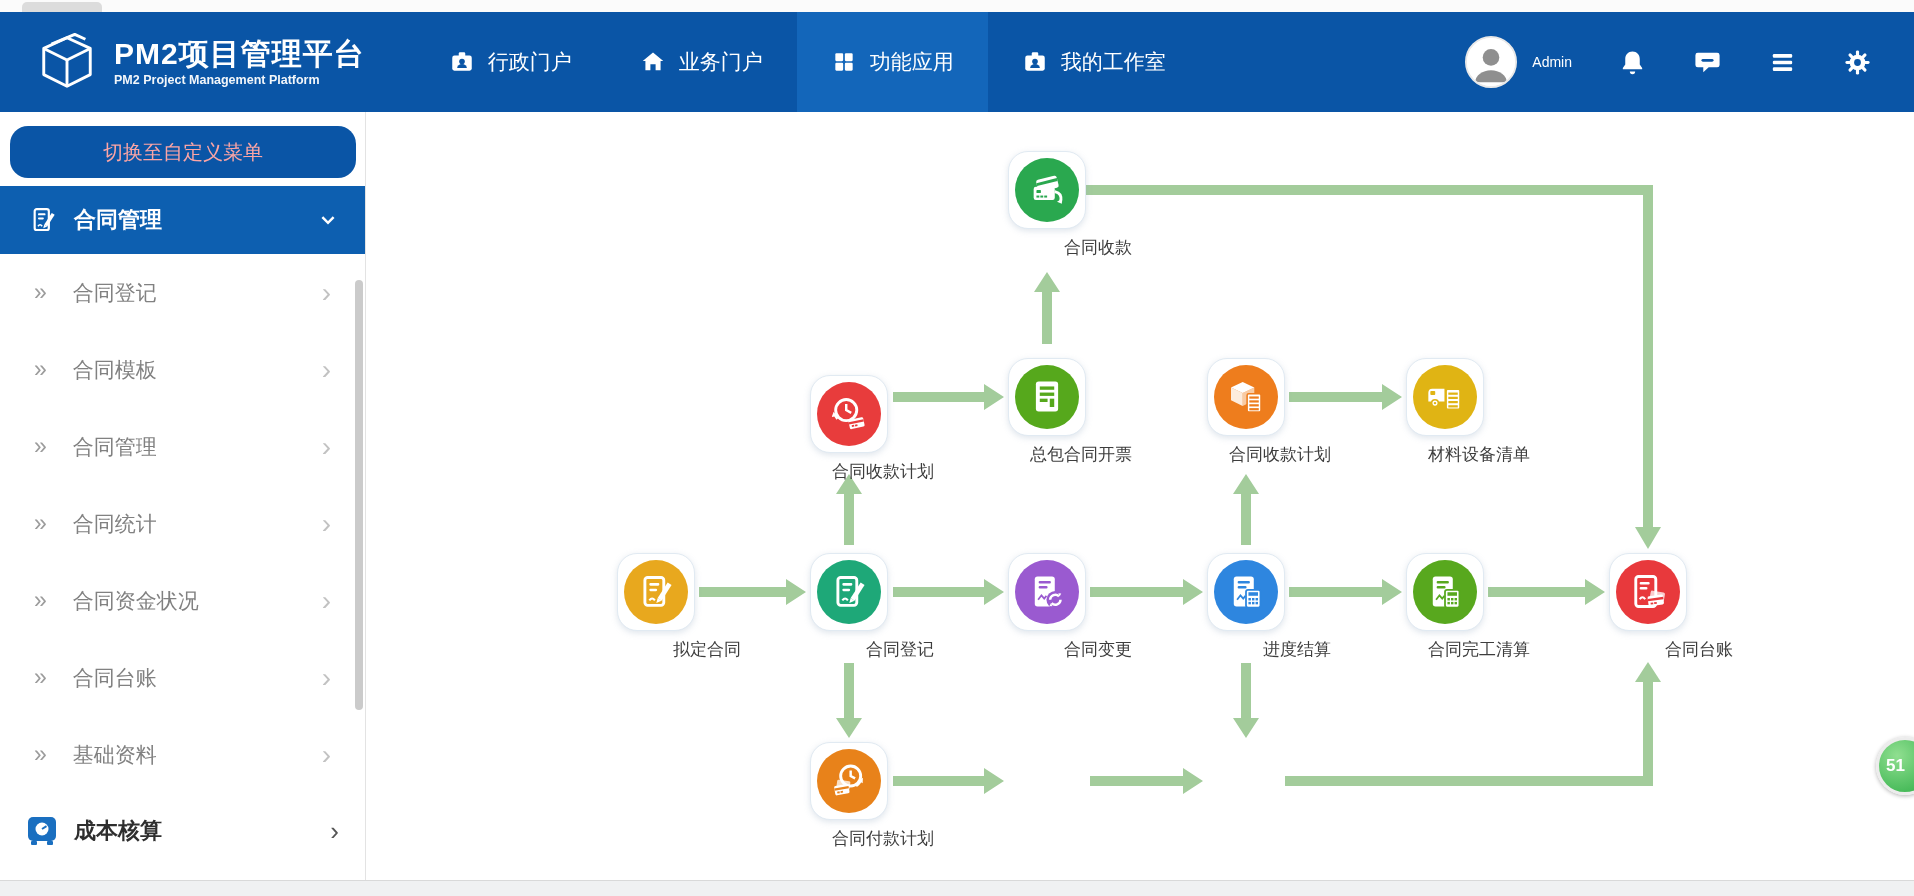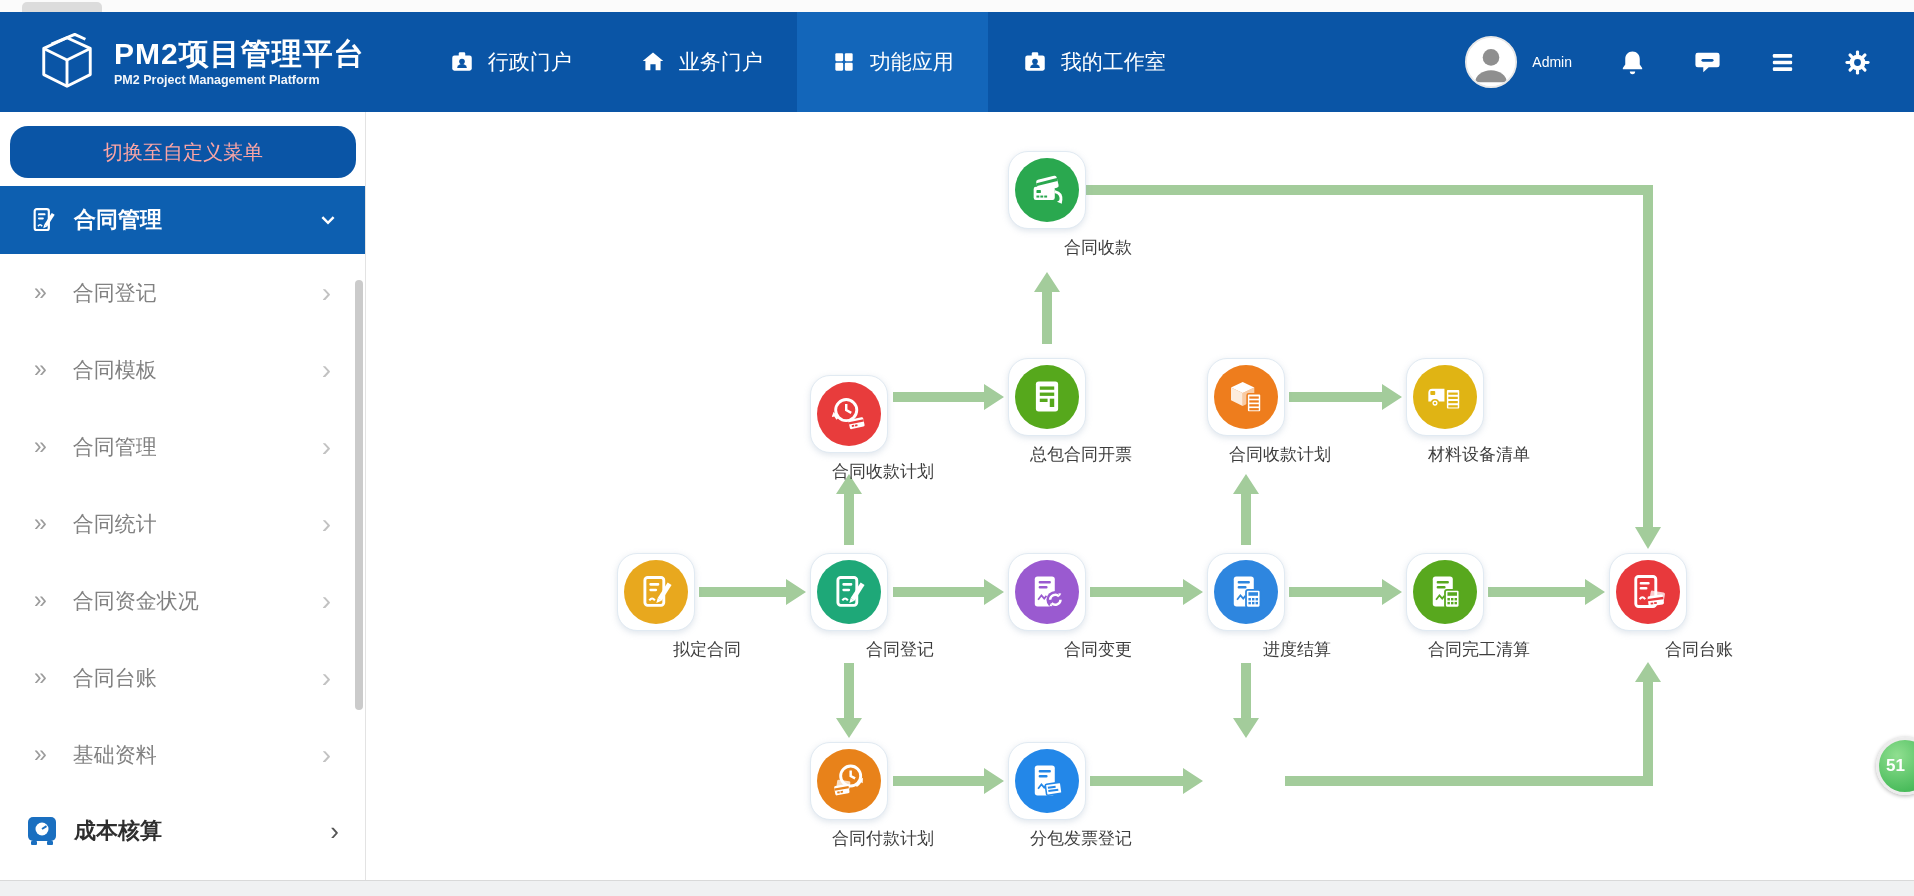--- a/index.html
+++ b/index.html
@@ -553,29 +553,19 @@
   <div class="node" style="left:398px;top:630px">
     <div class="card">
       <div class="circ" style="background: rgb(232, 130, 26); color: rgb(232, 130, 26);">
           <svg>
             <use href="#s-clock-cards"></use>
           </svg>
         </div>
     </div>
     <div class="nlabel">合同付款计划</div>
   </div>
-  <div class="node" style="left:596px;top:630px">
-    <div class="card">
-      <div class="circ" style="background: rgb(35, 135, 232); color: rgb(35, 135, 232);">
-          <svg>
-            <use href="#s-doc-note"></use>
-          </svg>
-        </div>
-    </div>
-    <div class="nlabel">分包发票登记</div>
-  </div>
 </div>
 
 <div class="stat-badge">
   <span>51</span>
 </div>
 
 <div class="bottom-strip"></div>
 
 </body></html>

